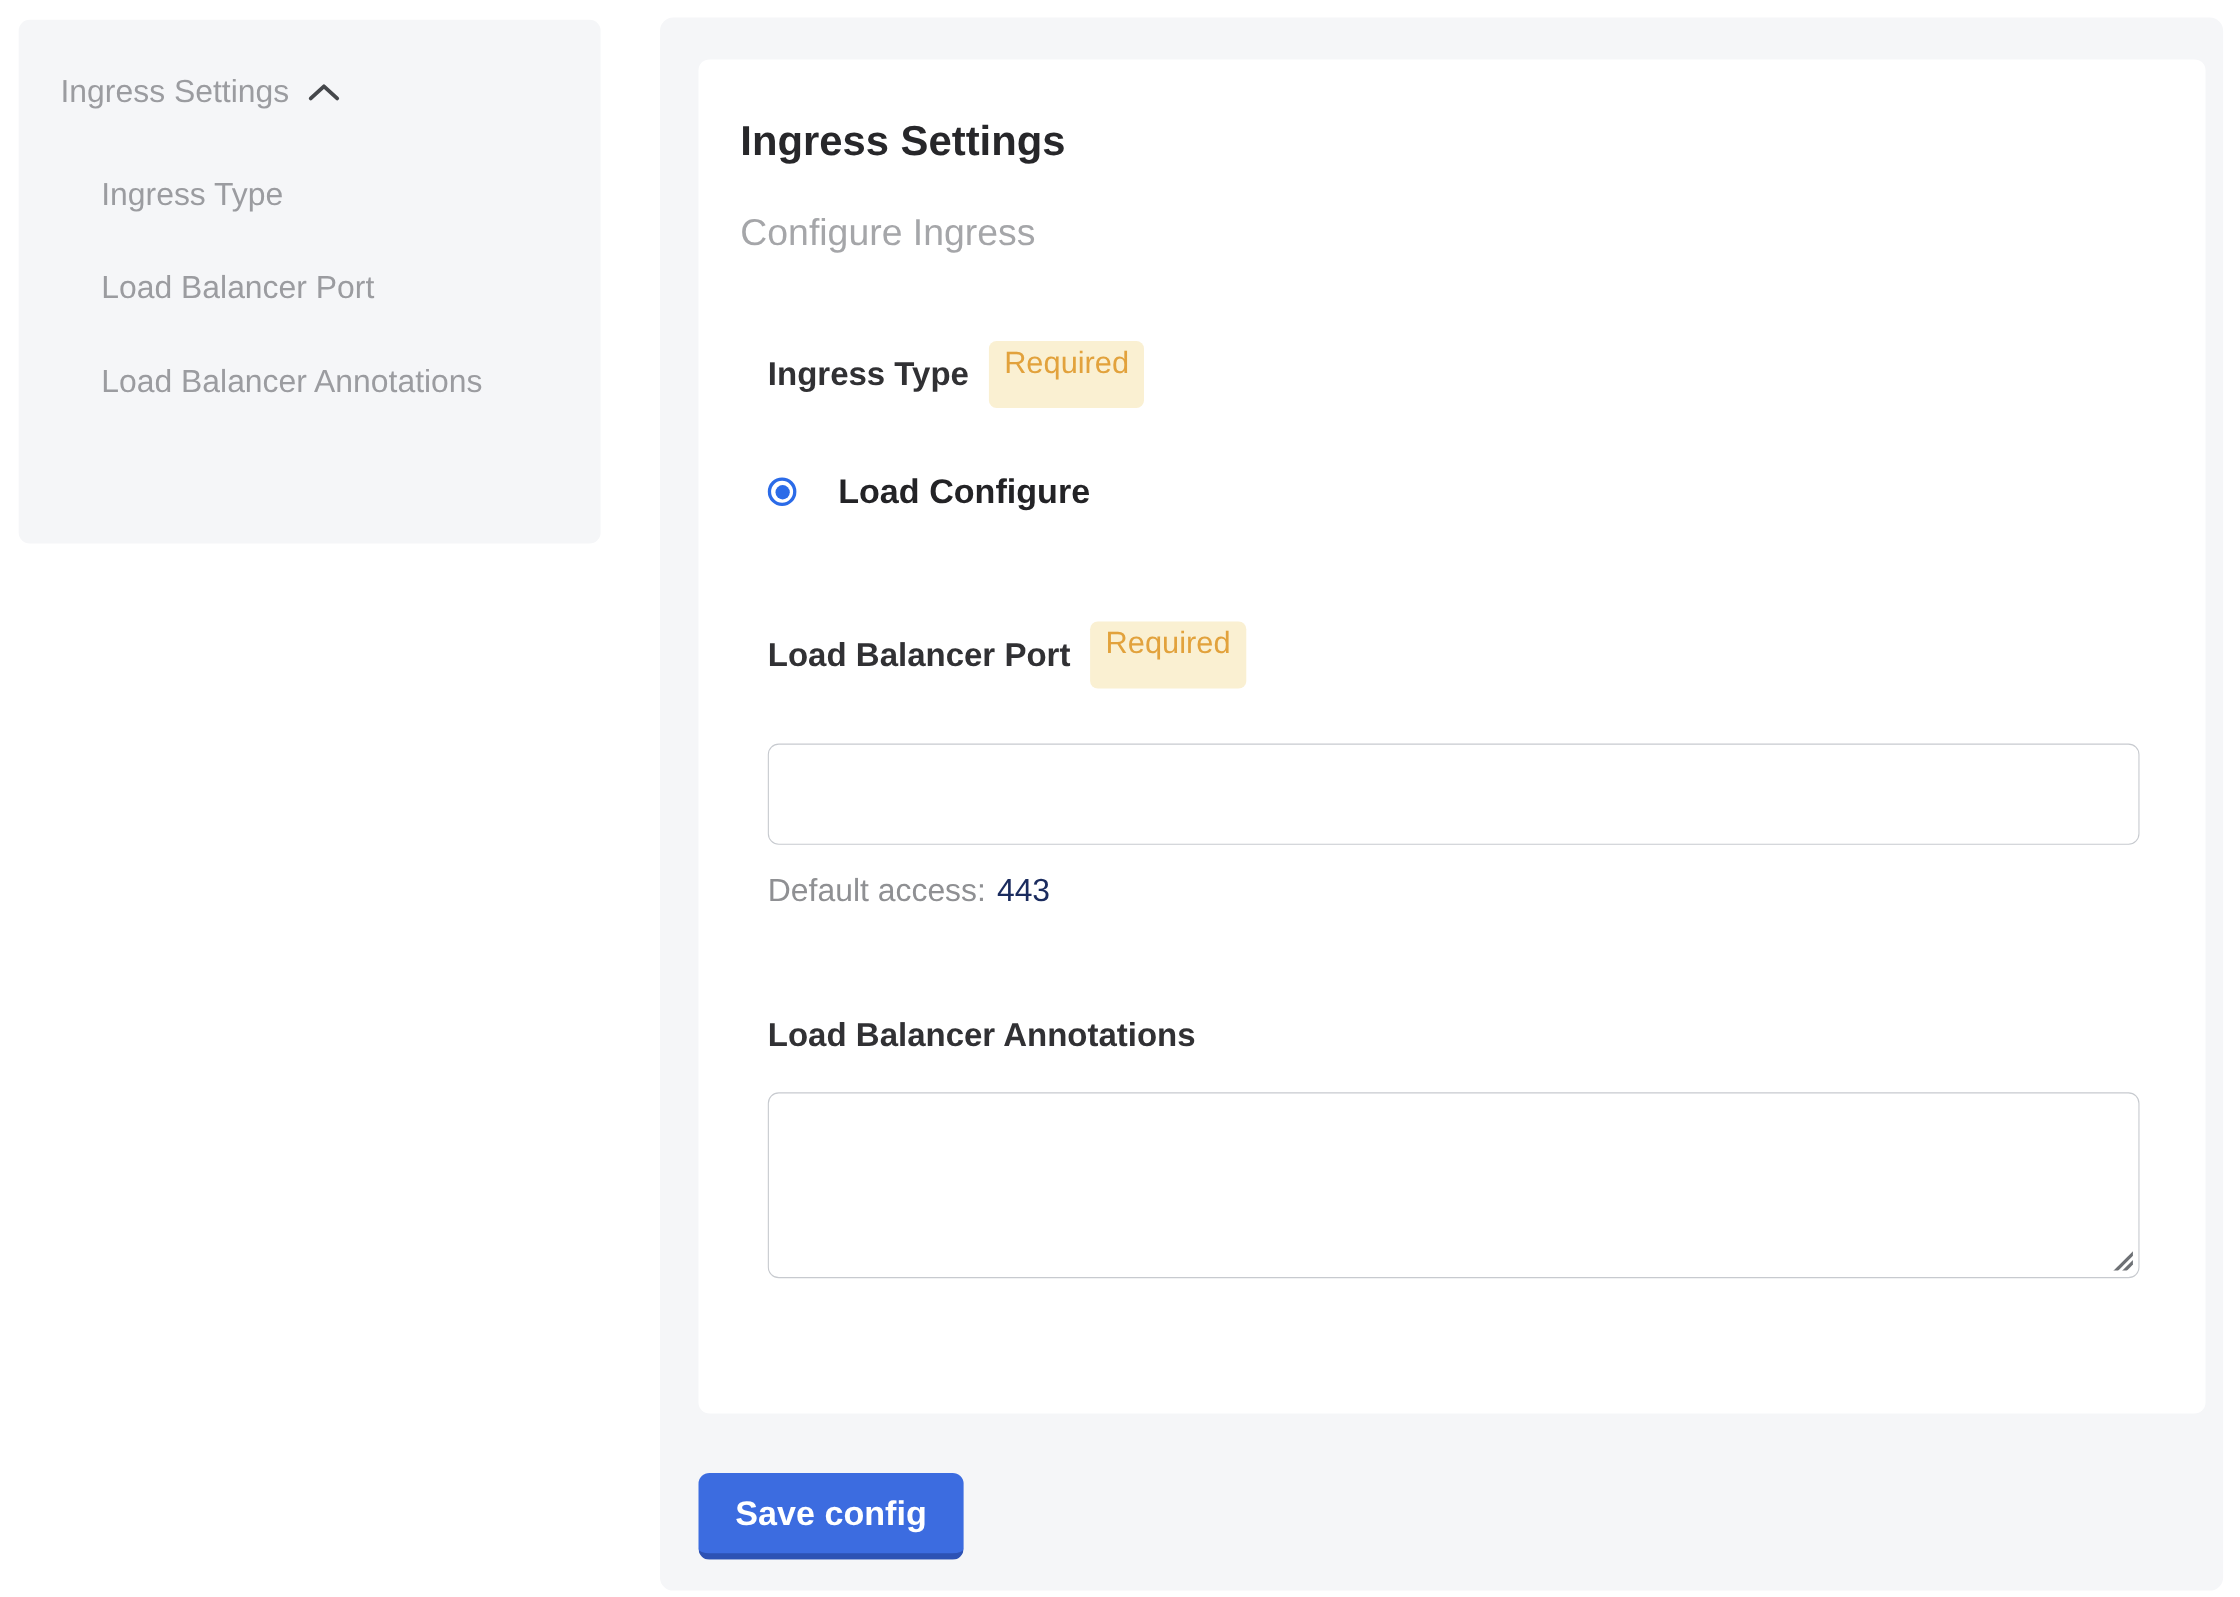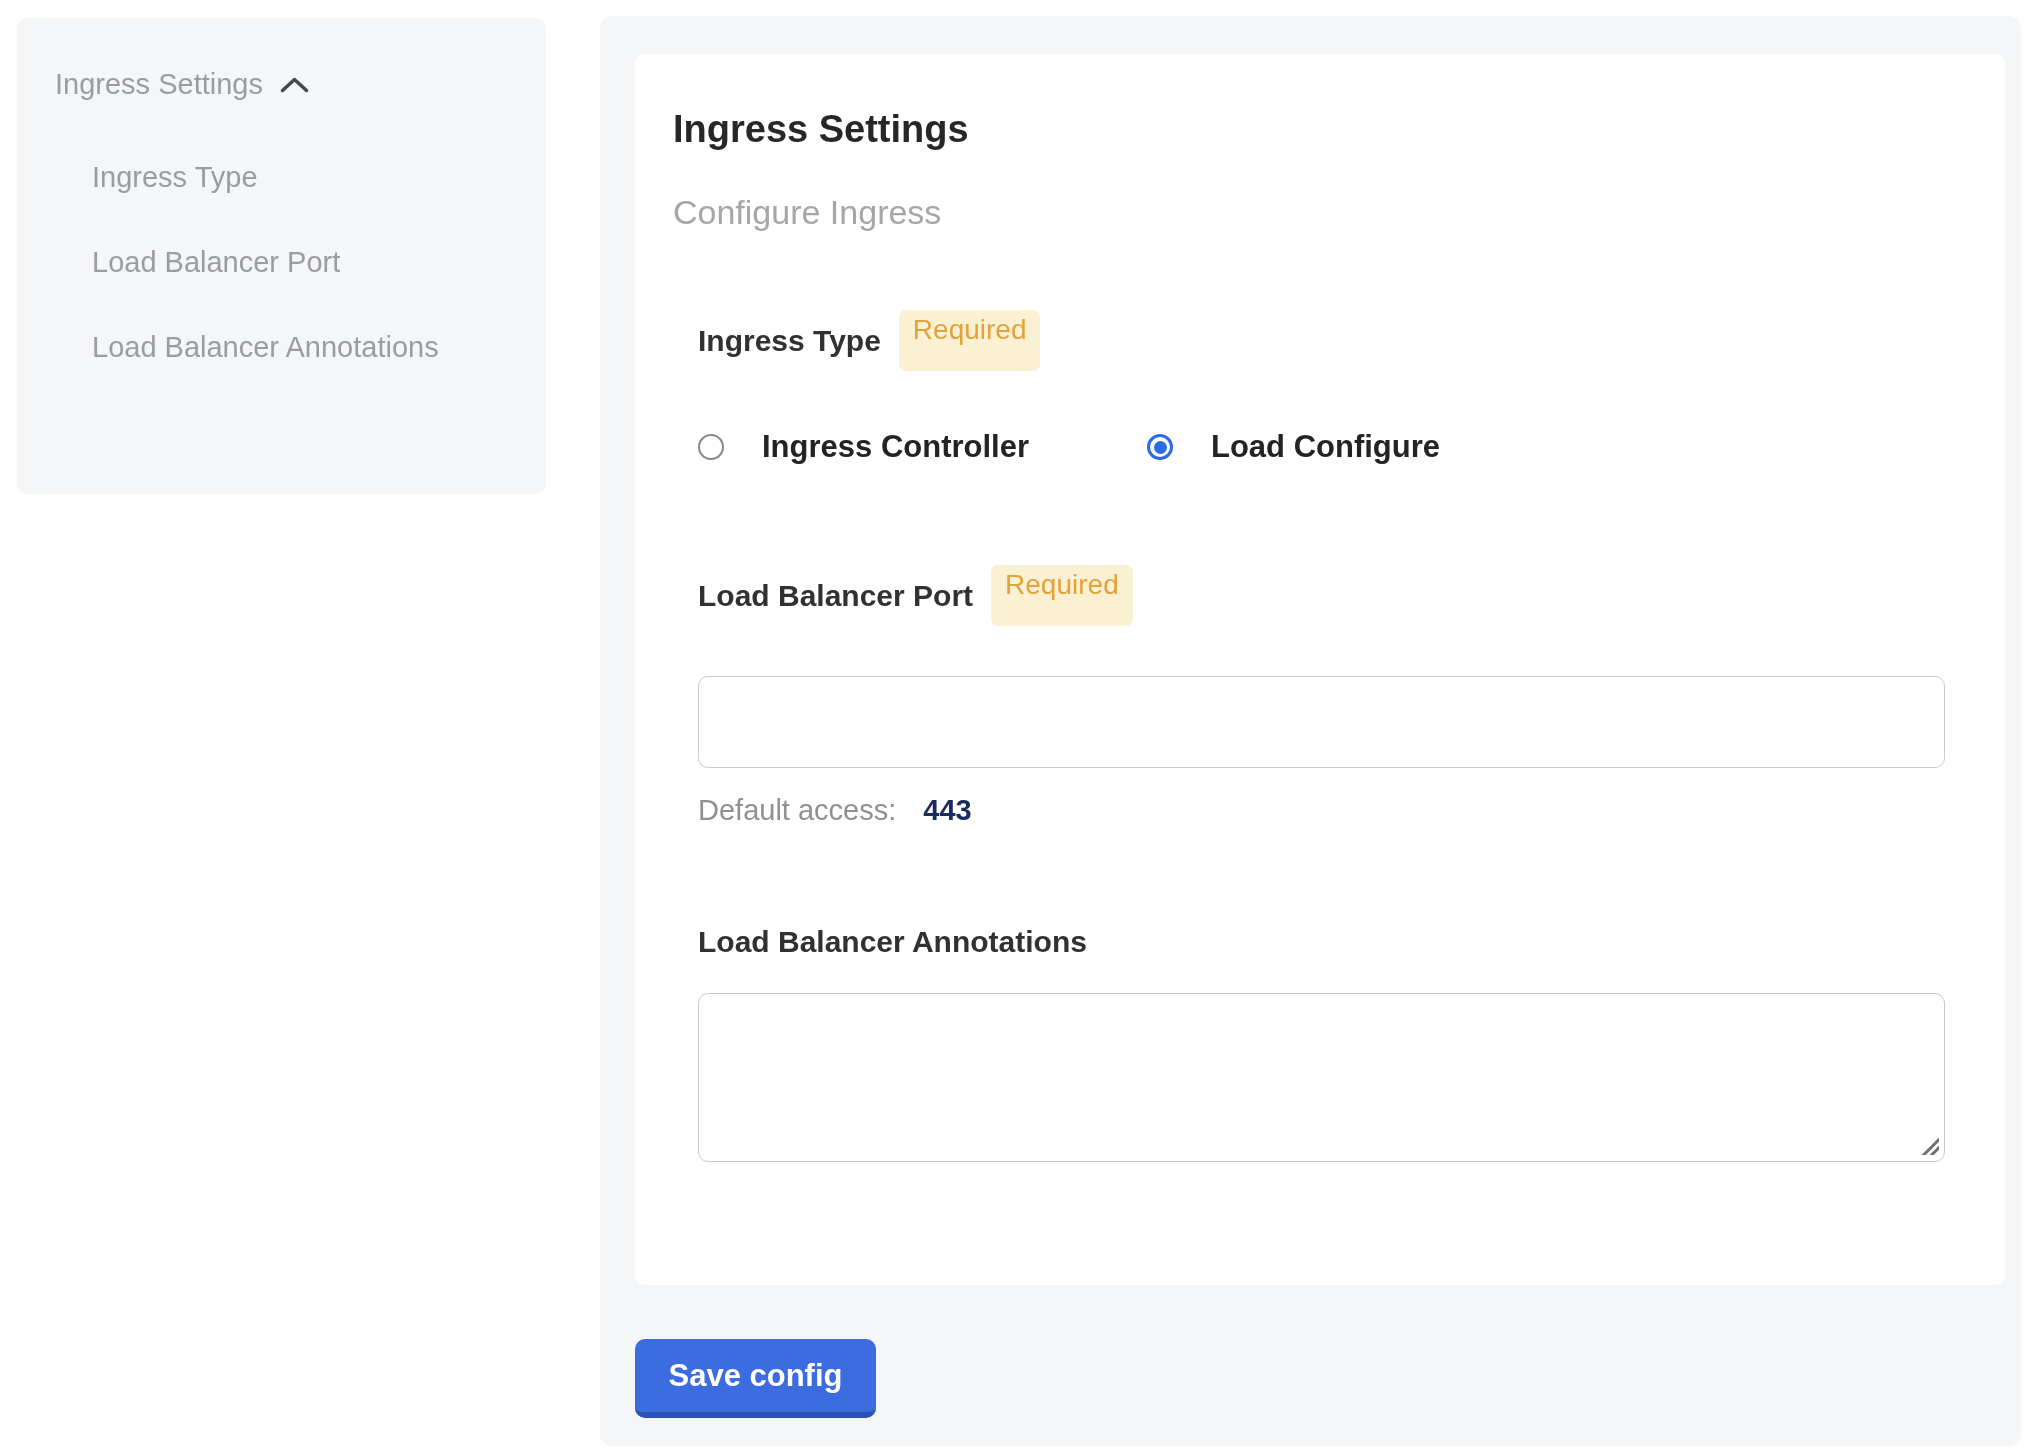--- a/index.html
+++ b/index.html
@@ -54,21 +54,21 @@
   .radio-option.selected .radio-circle{border:3.5px solid var(--radio-blue);
     display:flex;align-items:center;justify-content:center;}
   .radio-dot{width:13px;height:13px;border-radius:50%;background:var(--radio-blue);}
   .radio-label{font-size:31px;font-weight:600;color:#232326;}
 
   .sec-lb-port{margin-top:100px;}
   .text-input{margin-top:50px;width:1247px;height:92px;border:1.5px solid var(--border);
     border-radius:10px;font-size:30px;padding:0 24px;color:var(--text-dark);
     background:#ffffff;outline:none;display:block;}
   .default-line{margin-top:26px;font-size:29px;color:#8f9093;}
-  .default-value{color:var(--navy);font-weight:700;margin-left:27px;}
+  .default-value{color:var(--navy);font-weight:400;margin-left:10px;}
 
   .sec-lb-annotations{margin-top:96px;}
   .textarea-wrap{position:relative;margin-top:32px;width:1247px;}
   .textarea{width:1247px;height:169px;border:1.5px solid var(--border);
     border-radius:10px;font-size:29px;font-family:"Liberation Sans",sans-serif;
     padding:16px 22px;color:var(--text-dark);background:#ffffff;outline:none;resize:none;display:block;}
   .resize-handle{position:absolute;right:6px;bottom:7px;width:20px;height:20px;
     overflow:hidden;cursor:nwse-resize;}
   .resize-handle::before{content:"";position:absolute;left:-1px;bottom:7px;width:26px;height:2.5px;
     background:#6e7175;transform:rotate(-45deg);}
@@ -105,24 +105,20 @@
     <h1 class="card-title">Ingress Settings</h1>
     <div class="card-subtitle">Configure Ingress</div>
 
     <div class="section sec-ingress-type">
       <div class="section-head">
         <span class="section-title">Ingress Type</span>
         <span class="badge">Required</span>
       </div>
 
       <div class="radio-row">
-        <label class="radio-option">
-          <span class="radio-circle"></span>
-          <span class="radio-label">Ingress Controller</span>
-        </label>
         <label class="radio-option selected">
           <span class="radio-circle">
             <span class="radio-dot"></span>
           </span>
           <span class="radio-label">Load Configure</span>
         </label>
       </div>
     </div>
 
     <div class="section sec-lb-port">

